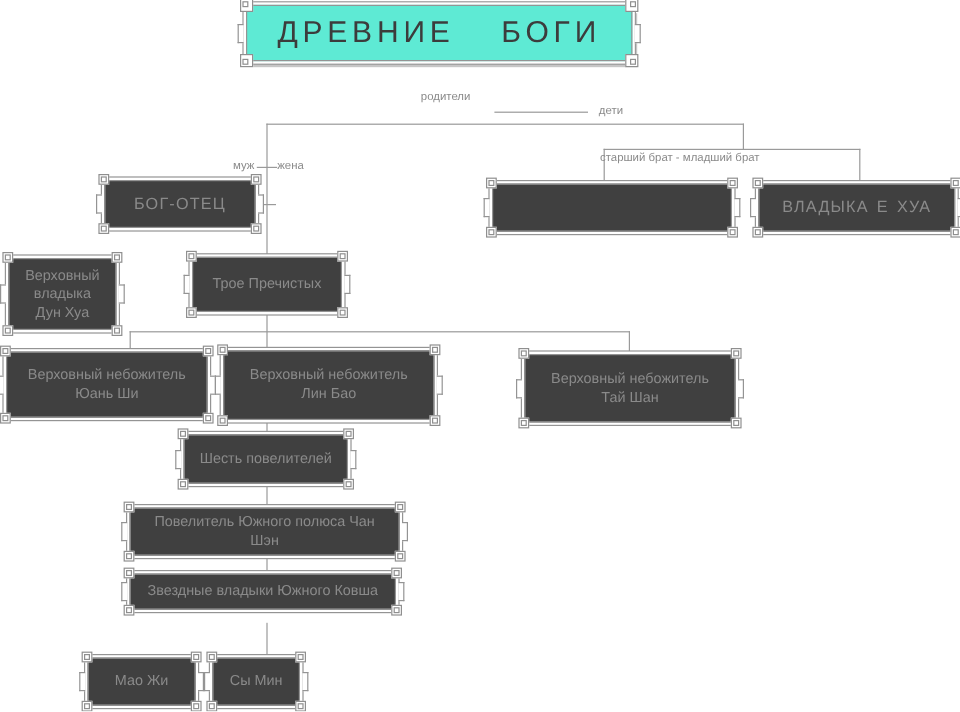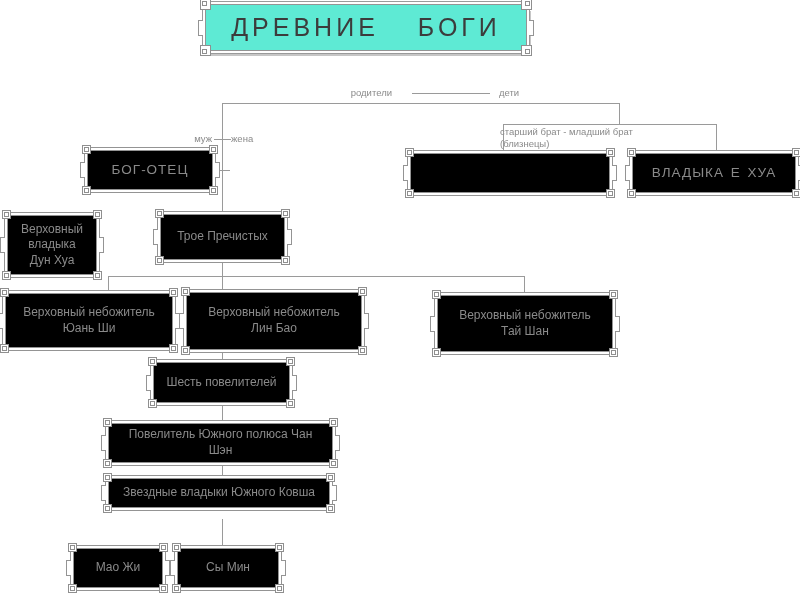--- a/index.html
+++ b/index.html
@@ -3,21 +3,21 @@
 <meta charset="utf-8">
 <style>
   html,body{margin:0;padding:0;background:#fff;}
   .page{position:relative;width:800px;height:593px;background:#fff;overflow:hidden;
         font-family:"Liberation Sans",sans-serif;}
   
   .seg{position:absolute;background:#9a9a9a;z-index:0;}
   .h{height:1px;}
   .v{width:1px;}
   
-  .node{position:absolute;box-sizing:border-box;background:#000000;border:1px solid #949494;
+  .node{position:absolute;box-sizing:border-box;background:#404040;border:1px solid #949494;
         box-shadow:0 0 0 2px #fff,0 0 0 3px #949494;
         display:flex;align-items:center;justify-content:center;text-align:center;
         color:#8a8a8a;z-index:1;}
   .node::before,.node::after{content:"";position:absolute;top:50%;transform:translateY(-50%);
         width:4px;height:14px;border:1px solid #949494;background:#fff;}
   .node::before{left:-8px;border-right:none;}
   .node::after{right:-8px;border-left:none;}
   .lbl{white-space:pre-line;padding:0 8px;line-height:1.3;}
   .small .lbl{font-size:12px;}
   .caps .lbl{font-size:13.5px;letter-spacing:1px;word-spacing:2px;}
@@ -45,30 +45,29 @@
 <div class="page">
 
   <div class="node plaque" style="left:205px;top:4px;width:322px;height:47px">
     <span class="lbl">ДРЕВНИЕ БОГИ</span>
   <i class="k tl"></i>
       <i class="k tr"></i>
       <i class="k bl"></i>
       <i class="k br"></i>
     </div>
 
-  <span class="tag r" style="left:318px;top:87px;width:74px">родители</span>
+  <span class="tag r" style="left:318px;top:75px;width:74px">родители</span>
   <div class="seg h" style="left:412px;top:93px;width:78px"></div>
   <span class="tag" style="left:499px;top:87px">дети</span>
 
   <span class="tag r" style="left:178px;top:133px;width:34px">муж</span>
   <div class="seg h" style="left:214px;top:139px;width:17px"></div>
   <span class="tag" style="left:231px;top:133px">жена</span>
 
   <span class="tag c" style="left:500px;top:126px;width:220px">старший брат - младший брат</span>
-  <span class="tag c" style="left:500px;top:138px;width:220px">(близнецы)</span>
 
   <div class="seg h" style="left:222px;top:103px;width:398px"></div>
   <div class="seg v" style="left:222px;top:103px;height:112px"></div>
   <div class="seg h" style="left:211px;top:170px;width:19px"></div>
   <div class="seg v" style="left:619px;top:103px;height:22px"></div>
   <div class="seg h" style="left:503px;top:124px;width:214px"></div>
   <div class="seg v" style="left:503px;top:124px;height:30px"></div>
   <div class="seg v" style="left:716px;top:124px;height:30px"></div>
   <div class="seg v" style="left:222px;top:259px;height:34px"></div>
   <div class="seg h" style="left:108px;top:276px;width:417px"></div>
@@ -173,21 +172,21 @@
     </div>
 
   <div class="node small" style="left:73px;top:548px;width:90px;height:40px">
     <span class="lbl">Мао Жи</span>
   <i class="k tl"></i>
       <i class="k tr"></i>
       <i class="k bl"></i>
       <i class="k br"></i>
     </div>
 
-  <div class="node small" style="left:177px;top:548px;width:102px;height:40px">
+  <div class="node small" style="left:177px;top:548px;width:73px;height:40px">
     <span class="lbl">Сы Мин</span>
   <i class="k tl"></i>
       <i class="k tr"></i>
       <i class="k bl"></i>
       <i class="k br"></i>
     </div>
 
 </div>
 
 </body></html>

